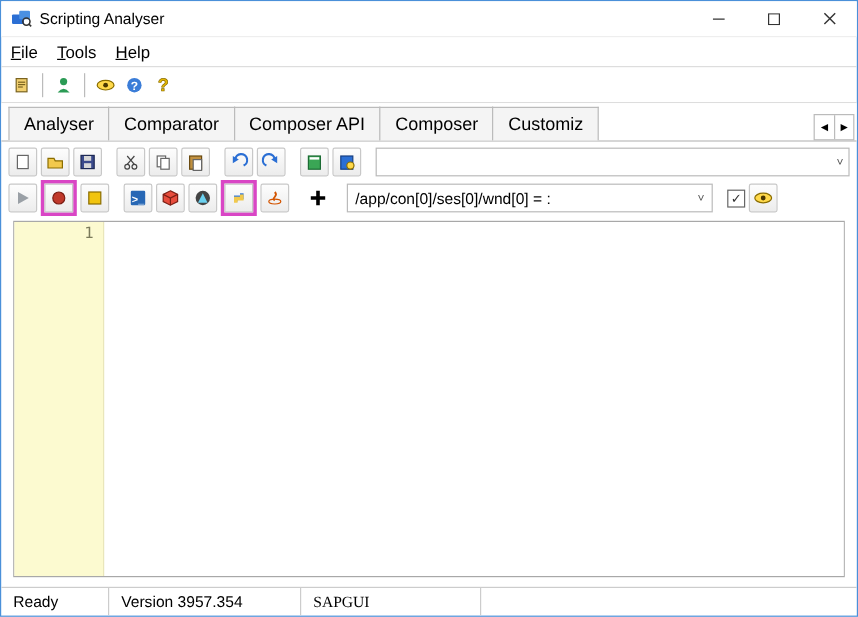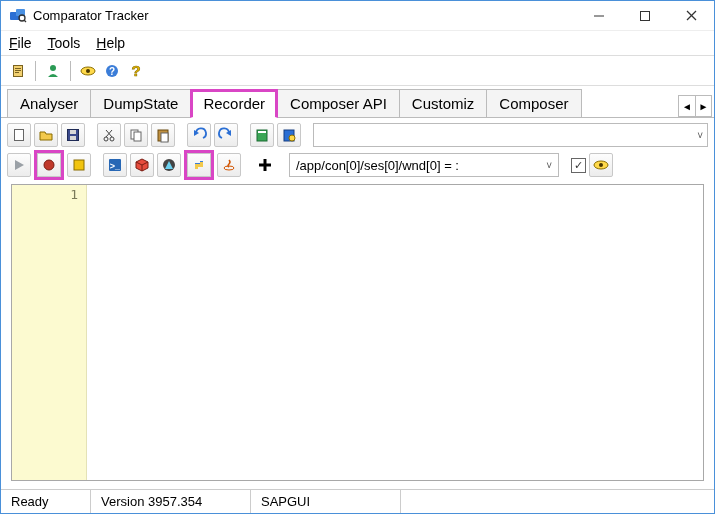--- a/index.html
+++ b/index.html
@@ -140,21 +140,21 @@
     background: #fff;
     display: flex; align-items: center;
     padding: 0 4px;
   }
   .combo-long .drop {
     margin-left: auto;
     font-size: 10px;
     color: #555;
   }
   .path-combo {
-    width: 270px;
+    width: 305px;
     height: 24px;
     border: 1px solid #bbb;
     background: #fff;
     display: flex; align-items: center;
     padding: 0 6px;
     font-size: 13px;
   }
   .path-combo .drop {
     margin-left: auto;
     font-size: 10px;
@@ -200,36 +200,36 @@
   }
   .status-cell {
     border-right: 1px solid #ccc;
     height: 100%;
     display: flex;
     align-items: center;
     padding: 0 10px;
   }
   .status-cell.first { width: 90px; }
   .status-cell.ver { width: 160px; }
-  .status-cell.gui { width: 150px; }
+  .status-cell.gui { width: 150px; font-family: Liberation Serif, serif; }
   svg { display: block; }
 </style>
 </head>
 <body>
 
 <div class="titlebar">
   <div class="app-icon">
     <svg width="18" height="18" viewBox="0 0 18 18">
       <rect x="1" y="5" width="10" height="8" rx="1" fill="#2b6fd4"></rect>
       <rect x="7" y="2" width="9" height="7" rx="1" fill="#4a90e2"></rect>
       <circle cx="13" cy="11" r="3" fill="none" stroke="#333" stroke-width="1.3"></circle>
       <line x1="15" y1="13" x2="17" y2="15" stroke="#333" stroke-width="1.3"></line>
     </svg>
   </div>
-  <div class="title">Comparator Tracker</div>
+  <div class="title">Scripting Analyser</div>
   <div class="win-controls">
     <div class="win-btn">
       <svg width="10" height="10">
           <line x1="0" y1="5" x2="10" y2="5" stroke="#333" stroke-width="1"></line>
         </svg>
     </div>
     <div class="win-btn">
       <svg width="10" height="10">
           <rect x="0.5" y="0.5" width="9" height="9" fill="none" stroke="#333" stroke-width="1"></rect>
         </svg>
@@ -280,25 +280,24 @@
   </div>
   <div class="tb-btn">
     <svg width="16" height="16">
         <text x="8" y="13" text-anchor="middle" font-size="15" fill="#e6b800" stroke="#8a6d00" stroke-width="0.6" font-weight="bold">?</text>
       </svg>
   </div>
 </div>
 
 <div class="tabbar">
   <div class="tab inactive">Analyser</div>
-  <div class="tab inactive">DumpState</div>
-  <div class="tab active tab-highlight">Recorder</div>
+  <div class="tab inactive">Comparator</div>
   <div class="tab inactive">Composer API</div>
+  <div class="tab inactive">Composer</div>
   <div class="tab inactive">Customiz</div>
-  <div class="tab inactive">Composer</div>
   <div class="tab-scroll">
     <div class="arr">◄</div>
     <div class="arr">►</div>
   </div>
 </div>
 
 <div class="toolbar-rec">
   <div class="toolbar-row">
     <div class="icon-btn">
         <svg width="16" height="16">

